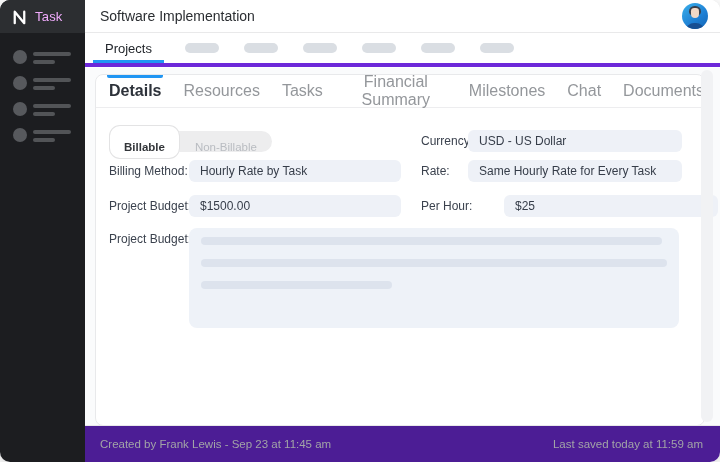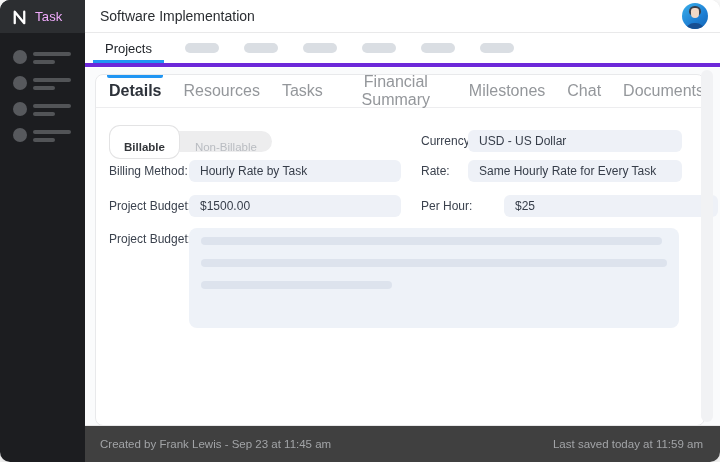--- a/index.html
+++ b/index.html
@@ -55,21 +55,21 @@
 
   .flabel { position:absolute; font-size:12px; color:#3b424e; line-height:22px; white-space:nowrap; }
   .ffield { position:absolute; height:22px; background:#eef1f7; border-radius:6px; font-size:12px; color:#363d49;
             line-height:22px; padding:0 11px; overflow:hidden; white-space:nowrap; cursor:pointer; }
 
   .notes { position:absolute; left:93px; top:153px; width:490px; height:100px; background:#eef2f8; border-radius:8px;
            padding:9px 12px; display:flex; flex-direction:column; gap:14px; cursor:text; }
   .skel-line { height:8px; border-radius:4px; background:#dde3ed; }
 
   
-  .footer { position:absolute; left:0; right:0; bottom:0; height:37px; background:#404040; border-top:1px solid #e9e9ea;
+  .footer { position:absolute; left:0; right:0; bottom:0; height:37px; background:#4c1d95; border-top:1px solid #e9e9ea;
             display:flex; align-items:center; justify-content:space-between; padding:0 17px 0 15px;
             font-size:11.5px; color:#a2a4a7; }
 </style>
 </head>
 <body>
 
 <div class="window">
 
   <div class="sidebar">
     <div class="sidebar-logo">

